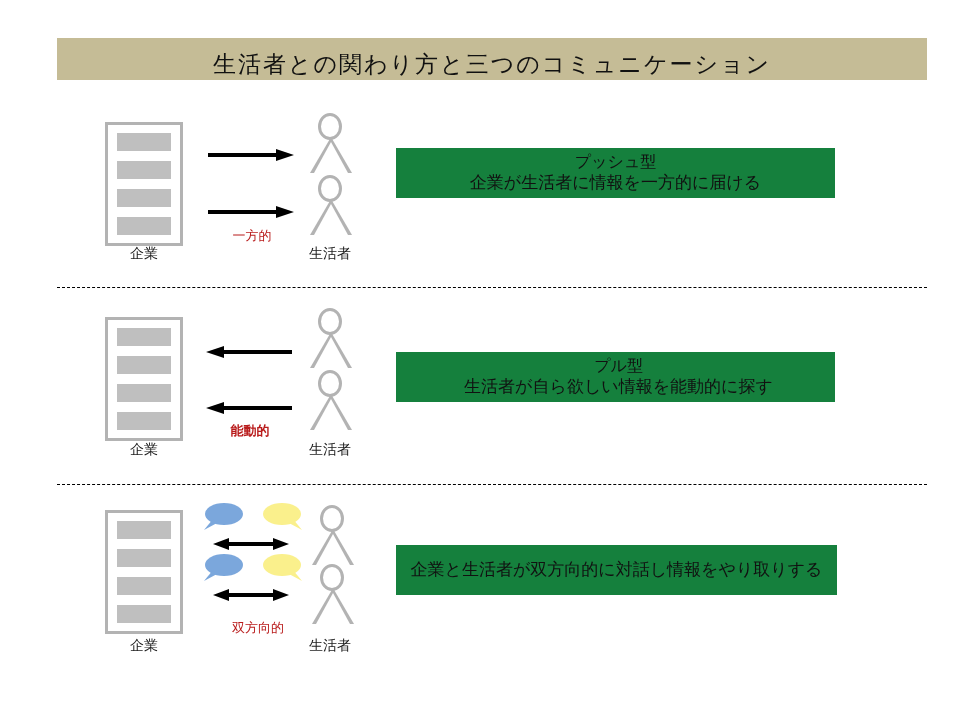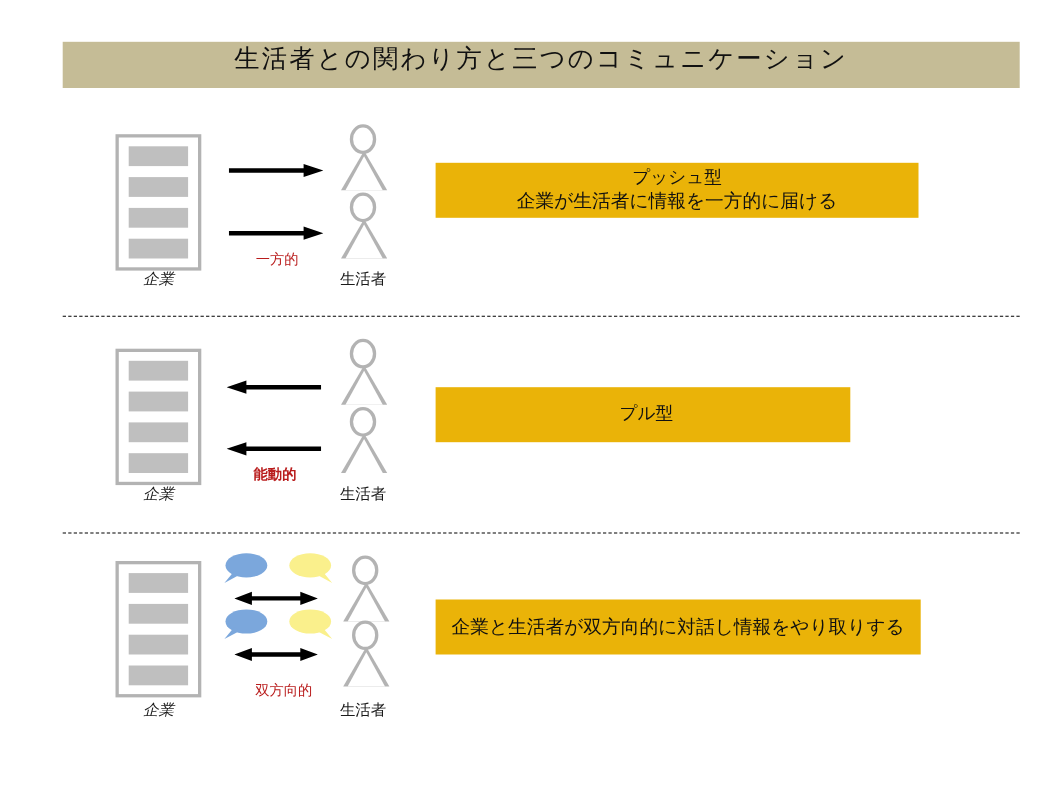--- a/index.html
+++ b/index.html
@@ -19,21 +19,21 @@
 
   
   .title-bar {
     position: absolute;
     left: 57px;
     top: 38px;
     width: 870px;
     height: 42px;
     background: #c5bc96;
     display: flex;
-    align-items: flex-start;
+    align-items: flex-end;
     justify-content: center;
   }
   .title-text {
     font-size: 23px;
     letter-spacing: 2px;
     color: #111111;
     font-weight: 400;
     white-space: nowrap;
   }
 
@@ -165,39 +165,39 @@
   .row-2 .mid-label { left: 210px; top: 122px; width: 80px; font-weight: bold; }
   .row-3 .mid-label { left: 213px; top: 127px; width: 90px; }
 
   .icon-caption {
     position: absolute;
     font-size: 14px;
     color: #1a1a1a;
     white-space: nowrap;
     text-align: center;
   }
-  .cap-company  { left: 104px; width: 80px; font-style: italic; }
+  .cap-company  { left: 104px; width: 80px; }
   .cap-consumer { left: 290px; width: 80px; }
   .row-1 .icon-caption { top: 140px; }
   .row-2 .icon-caption { top: 141px; }
   .row-3 .icon-caption { top: 145px; }
 
   
   .caption-box {
     position: absolute;
-    background: #eab308;
+    background: #15803d;
     display: flex;
     flex-direction: column;
     align-items: center;
     justify-content: center;
     box-sizing: border-box;
     padding: 5px 6px;
   }
   .row-1 .caption-box { left: 396px; top: 43px; width: 439px; height: 50px; }
-  .row-2 .caption-box { left: 396px; top: 52px; width: 377px; height: 50px; padding-left: 12px; }
+  .row-2 .caption-box { left: 396px; top: 52px; width: 439px; height: 50px; padding-left: 12px; }
   .row-3 .caption-box { left: 396px; top: 53px; width: 441px; height: 50px; }
 
   .caption-title {
     font-size: 16px;
     line-height: 20px;
     color: #111111;
     white-space: nowrap;
   }
   .caption-desc {
     font-size: 17px;
@@ -282,20 +282,21 @@
     <div class="head"></div>
     <div class="body"></div>
   </div>
 
   <div class="mid-label">能動的</div>
   <div class="icon-caption cap-company">企業</div>
   <div class="icon-caption cap-consumer">生活者</div>
 
   <div class="caption-box">
     <div class="caption-title">プル型</div>
+    <div class="caption-desc">生活者が自ら欲しい情報を能動的に探す</div>
   </div>
 </div>
 
 <div class="divider divider-2"></div>
 
 <div class="row row-3">
 
   <div class="building">
     <div class="bar"></div>
     <div class="bar"></div>

